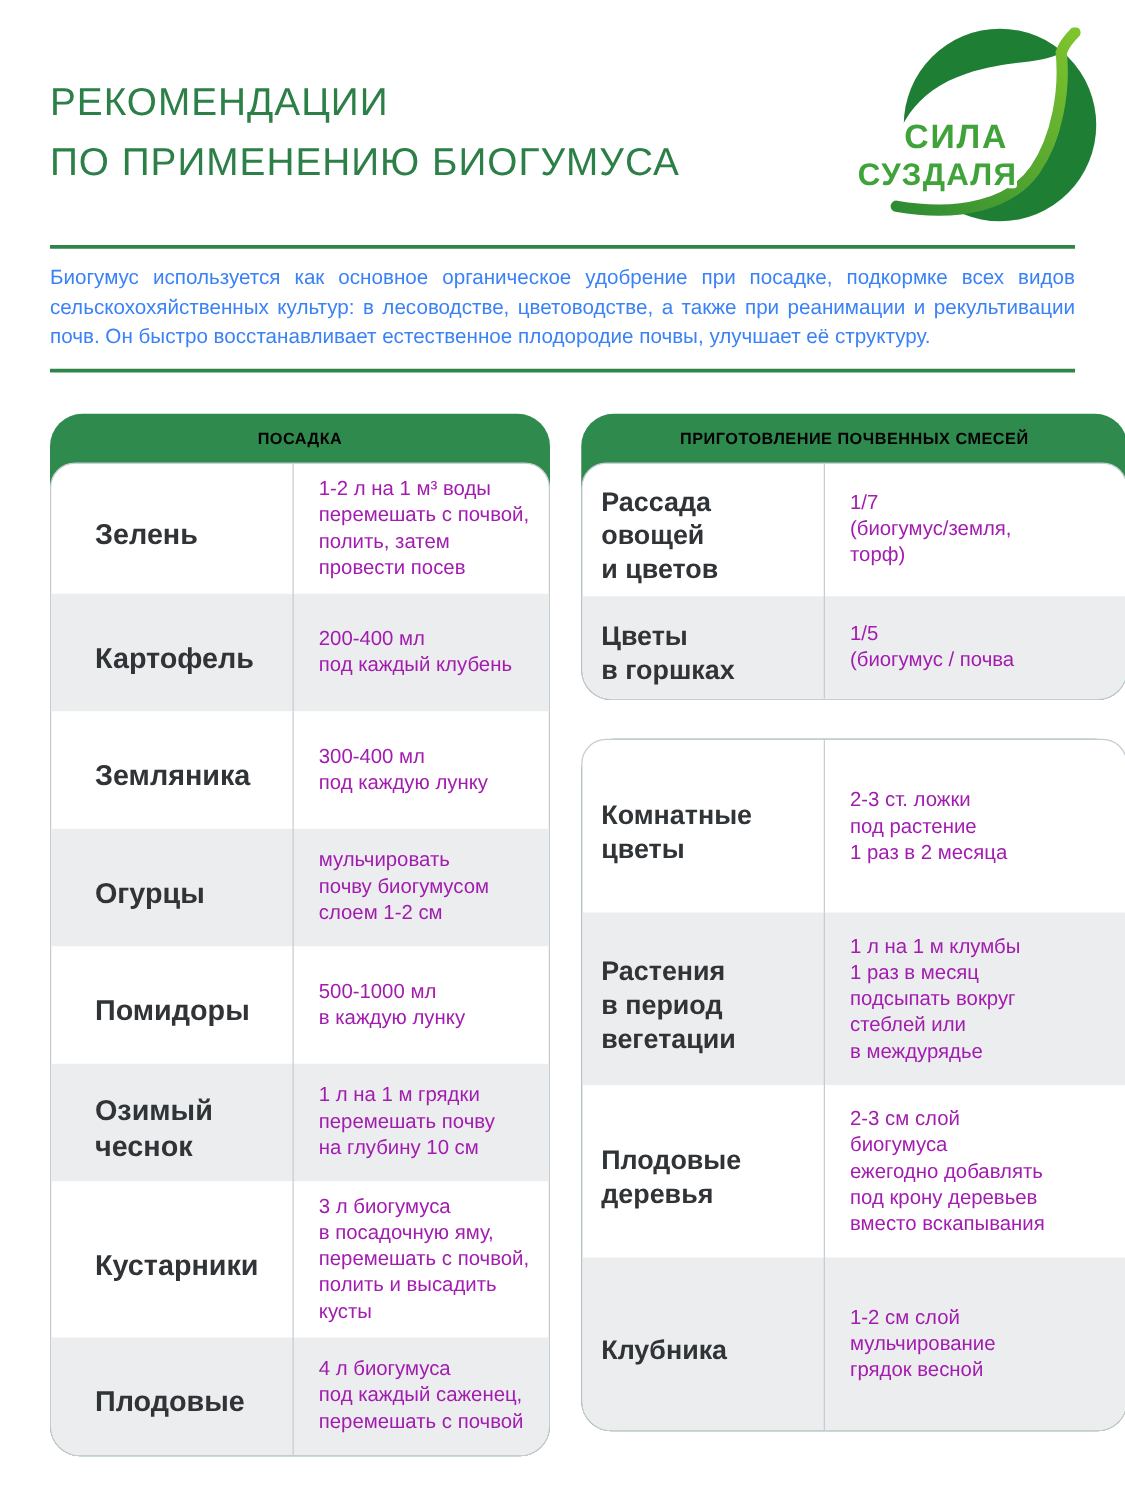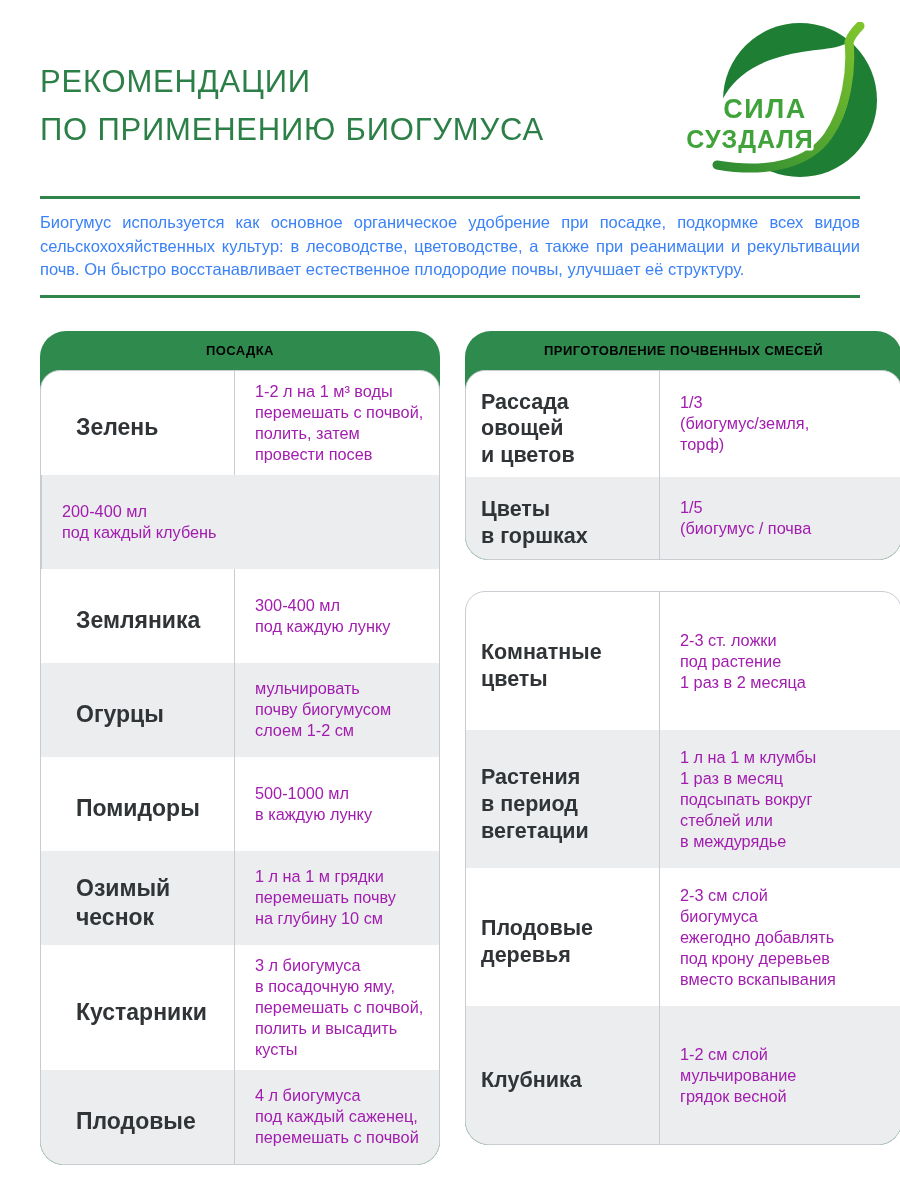--- a/index.html
+++ b/index.html
@@ -90,20 +90,21 @@
         <div class="hd">ПОСАДКА</div>
         <div class="bd">
           <div class="row">
             <div class="nm">Зелень</div>
             <div class="vl">1-2 л на 1 м³ воды
 перемешать с почвой,
 полить, затем
 провести посев</div>
           </div>
           <div class="row">
+            <div class="nm">Картофель</div>
             <div class="vl">200-400 мл
 под каждый клубень</div>
           </div>
           <div class="row">
             <div class="nm">Земляника</div>
             <div class="vl">300-400 мл
 под каждую лунку</div>
           </div>
           <div class="row">
             <div class="nm">Огурцы</div>
@@ -142,21 +143,21 @@
     </div>
 
     <div class="col-right">
 
       <div class="card t-smesi">
         <div class="hd">ПРИГОТОВЛЕНИЕ ПОЧВЕННЫХ СМЕСЕЙ</div>
         <div class="bd">
           <div class="row">
             <div class="nm">Рассада овощей
 и цветов</div>
-            <div class="vl">1/3
+            <div class="vl">1/7
 (биогумус/земля,
 торф)</div>
           </div>
           <div class="row">
             <div class="nm">Цветы
 в горшках</div>
             <div class="vl">1/5
 (биогумус / почва</div>
           </div>
         </div>

